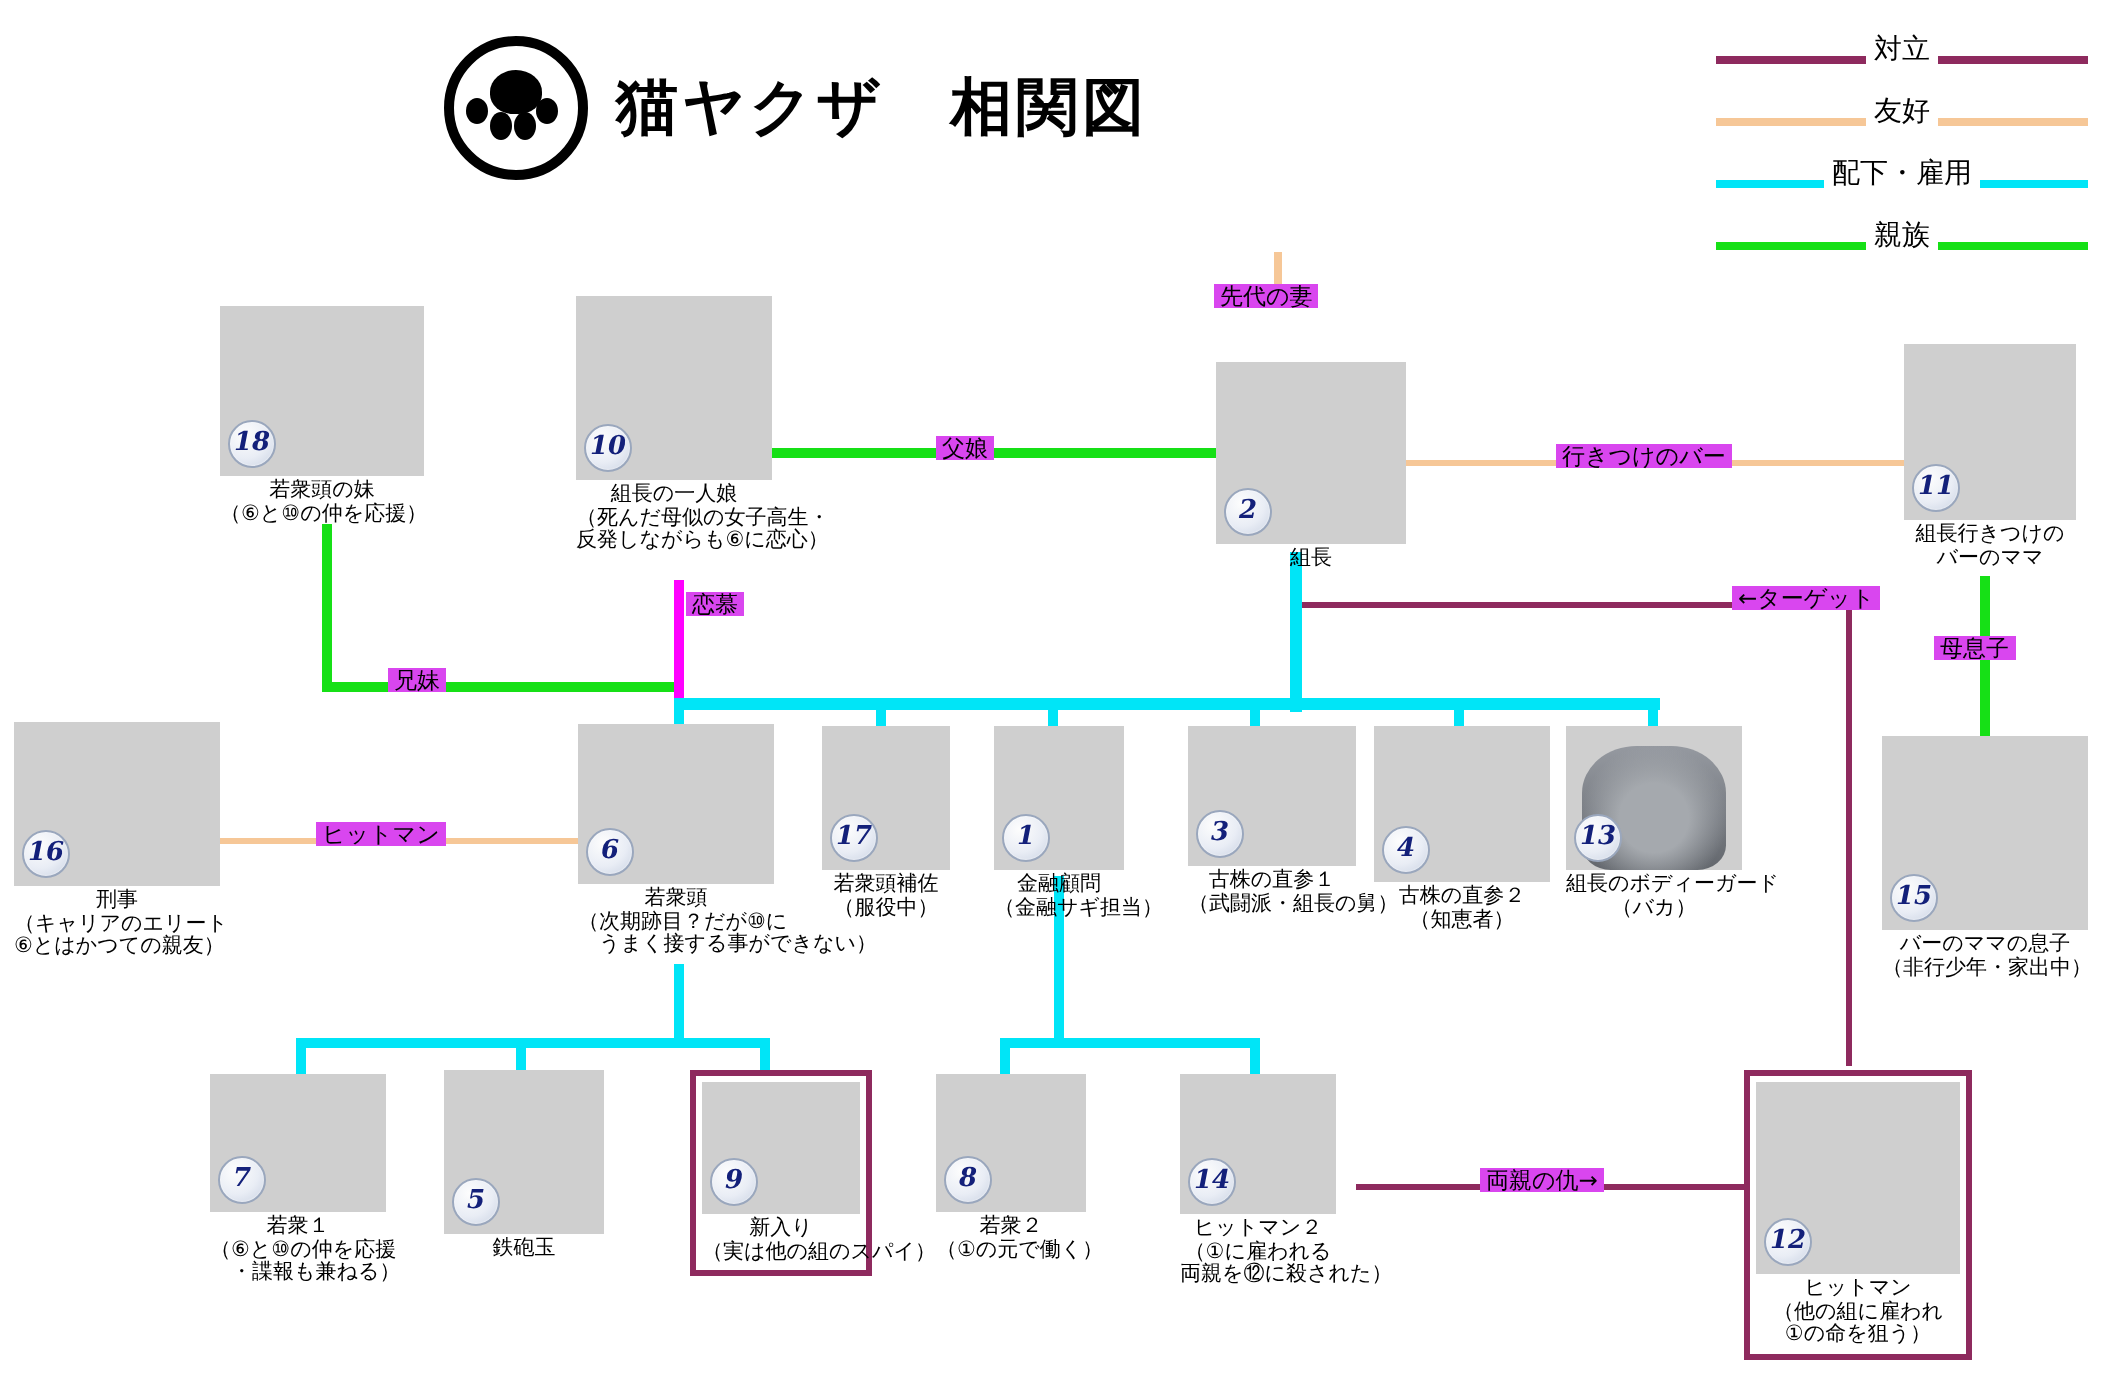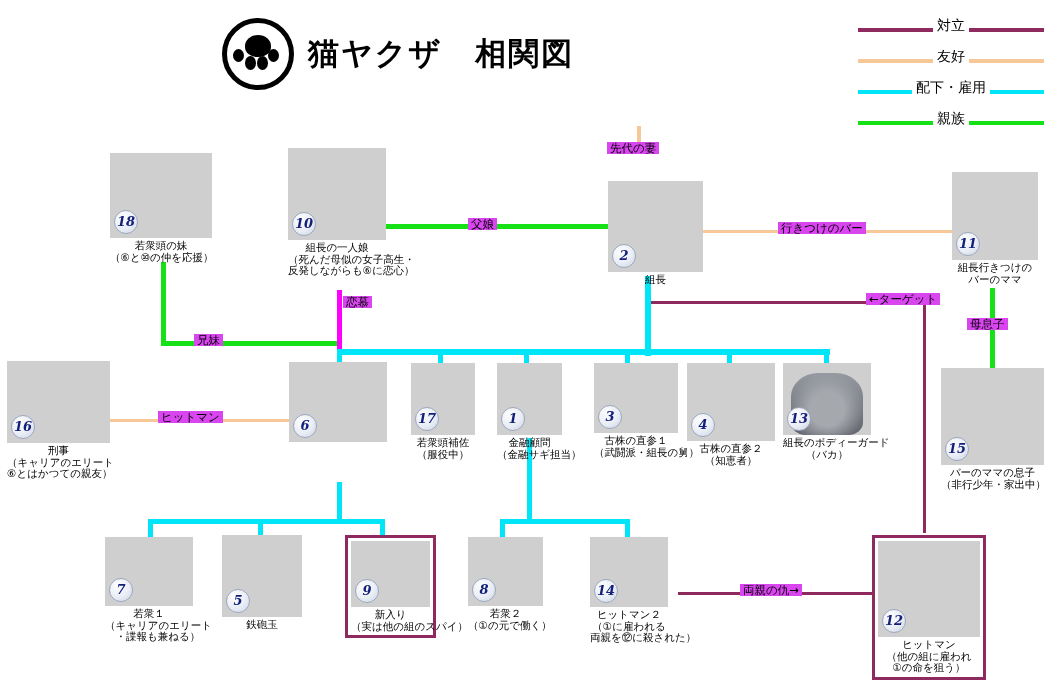--- a/index.html
+++ b/index.html
@@ -271,20 +271,23 @@
     </div>
     <div class="cap">刑事
 （キャリアのエリート
 ⑥とはかつての親友）</div>
   </div>
 
   <div class="node" style="left:289px;top:362px;width:98px;">
     <div class="photo c-calico" style="width:98px;height:80px;">
       <span class="badge">6</span>
     </div>
+    <div class="cap">若衆頭
+（次期跡目？だが⑩に
+　うまく接する事ができない）</div>
   </div>
 
   <div class="node" style="left:411px;top:363px;width:64px;">
     <div class="photo c-caged" style="width:64px;height:72px;">
       <span class="badge">17</span>
     </div>
     <div class="cap">若衆頭補佐
 （服役中）</div>
   </div>
 
@@ -327,21 +330,21 @@
     </div>
     <div class="cap">バーのママの息子
 （非行少年・家出中）</div>
   </div>
 
   <div class="node" style="left:105px;top:537px;width:88px;">
     <div class="photo c-calico" style="width:88px;height:69px;">
       <span class="badge">7</span>
     </div>
     <div class="cap">若衆１
-（キャリアのエリート
+（⑥と⑩の仲を応援
 　・諜報も兼ねる）</div>
   </div>
 
   <div class="node" style="left:222px;top:535px;width:80px;">
     <div class="photo c-grey" style="width:80px;height:82px;">
       <span class="badge">5</span>
     </div>
     <div class="cap">鉄砲玉</div>
   </div>
 

